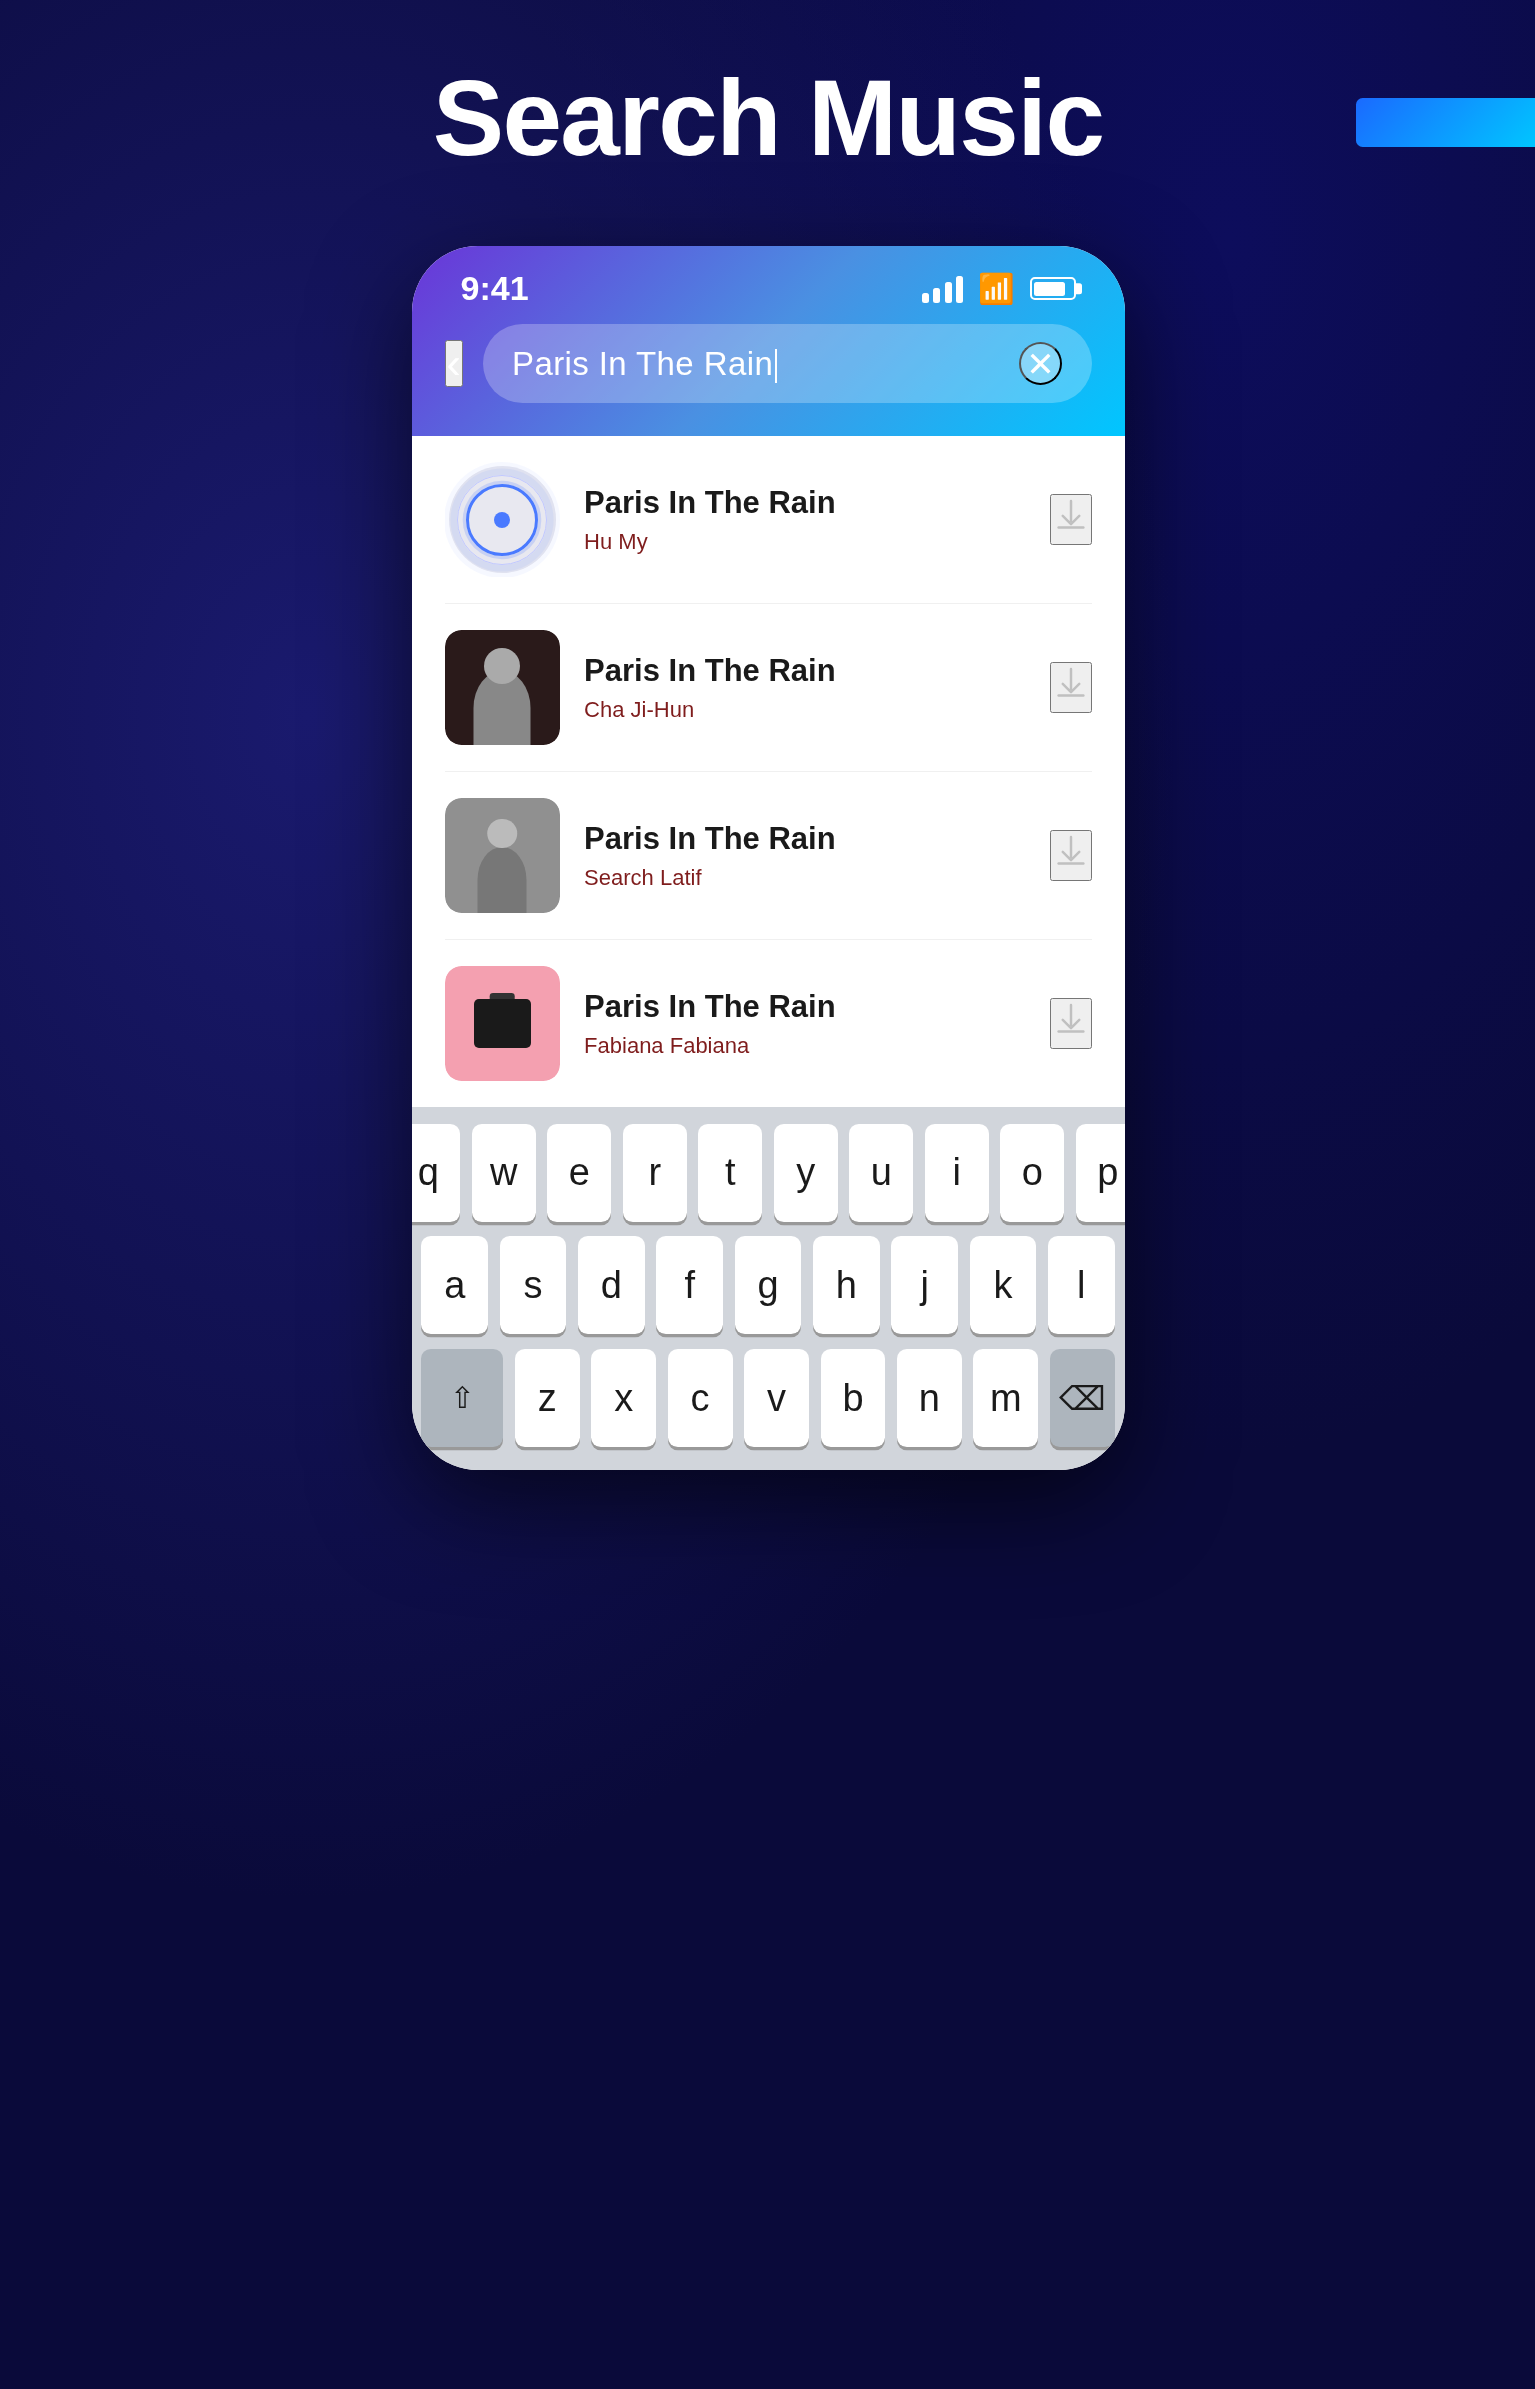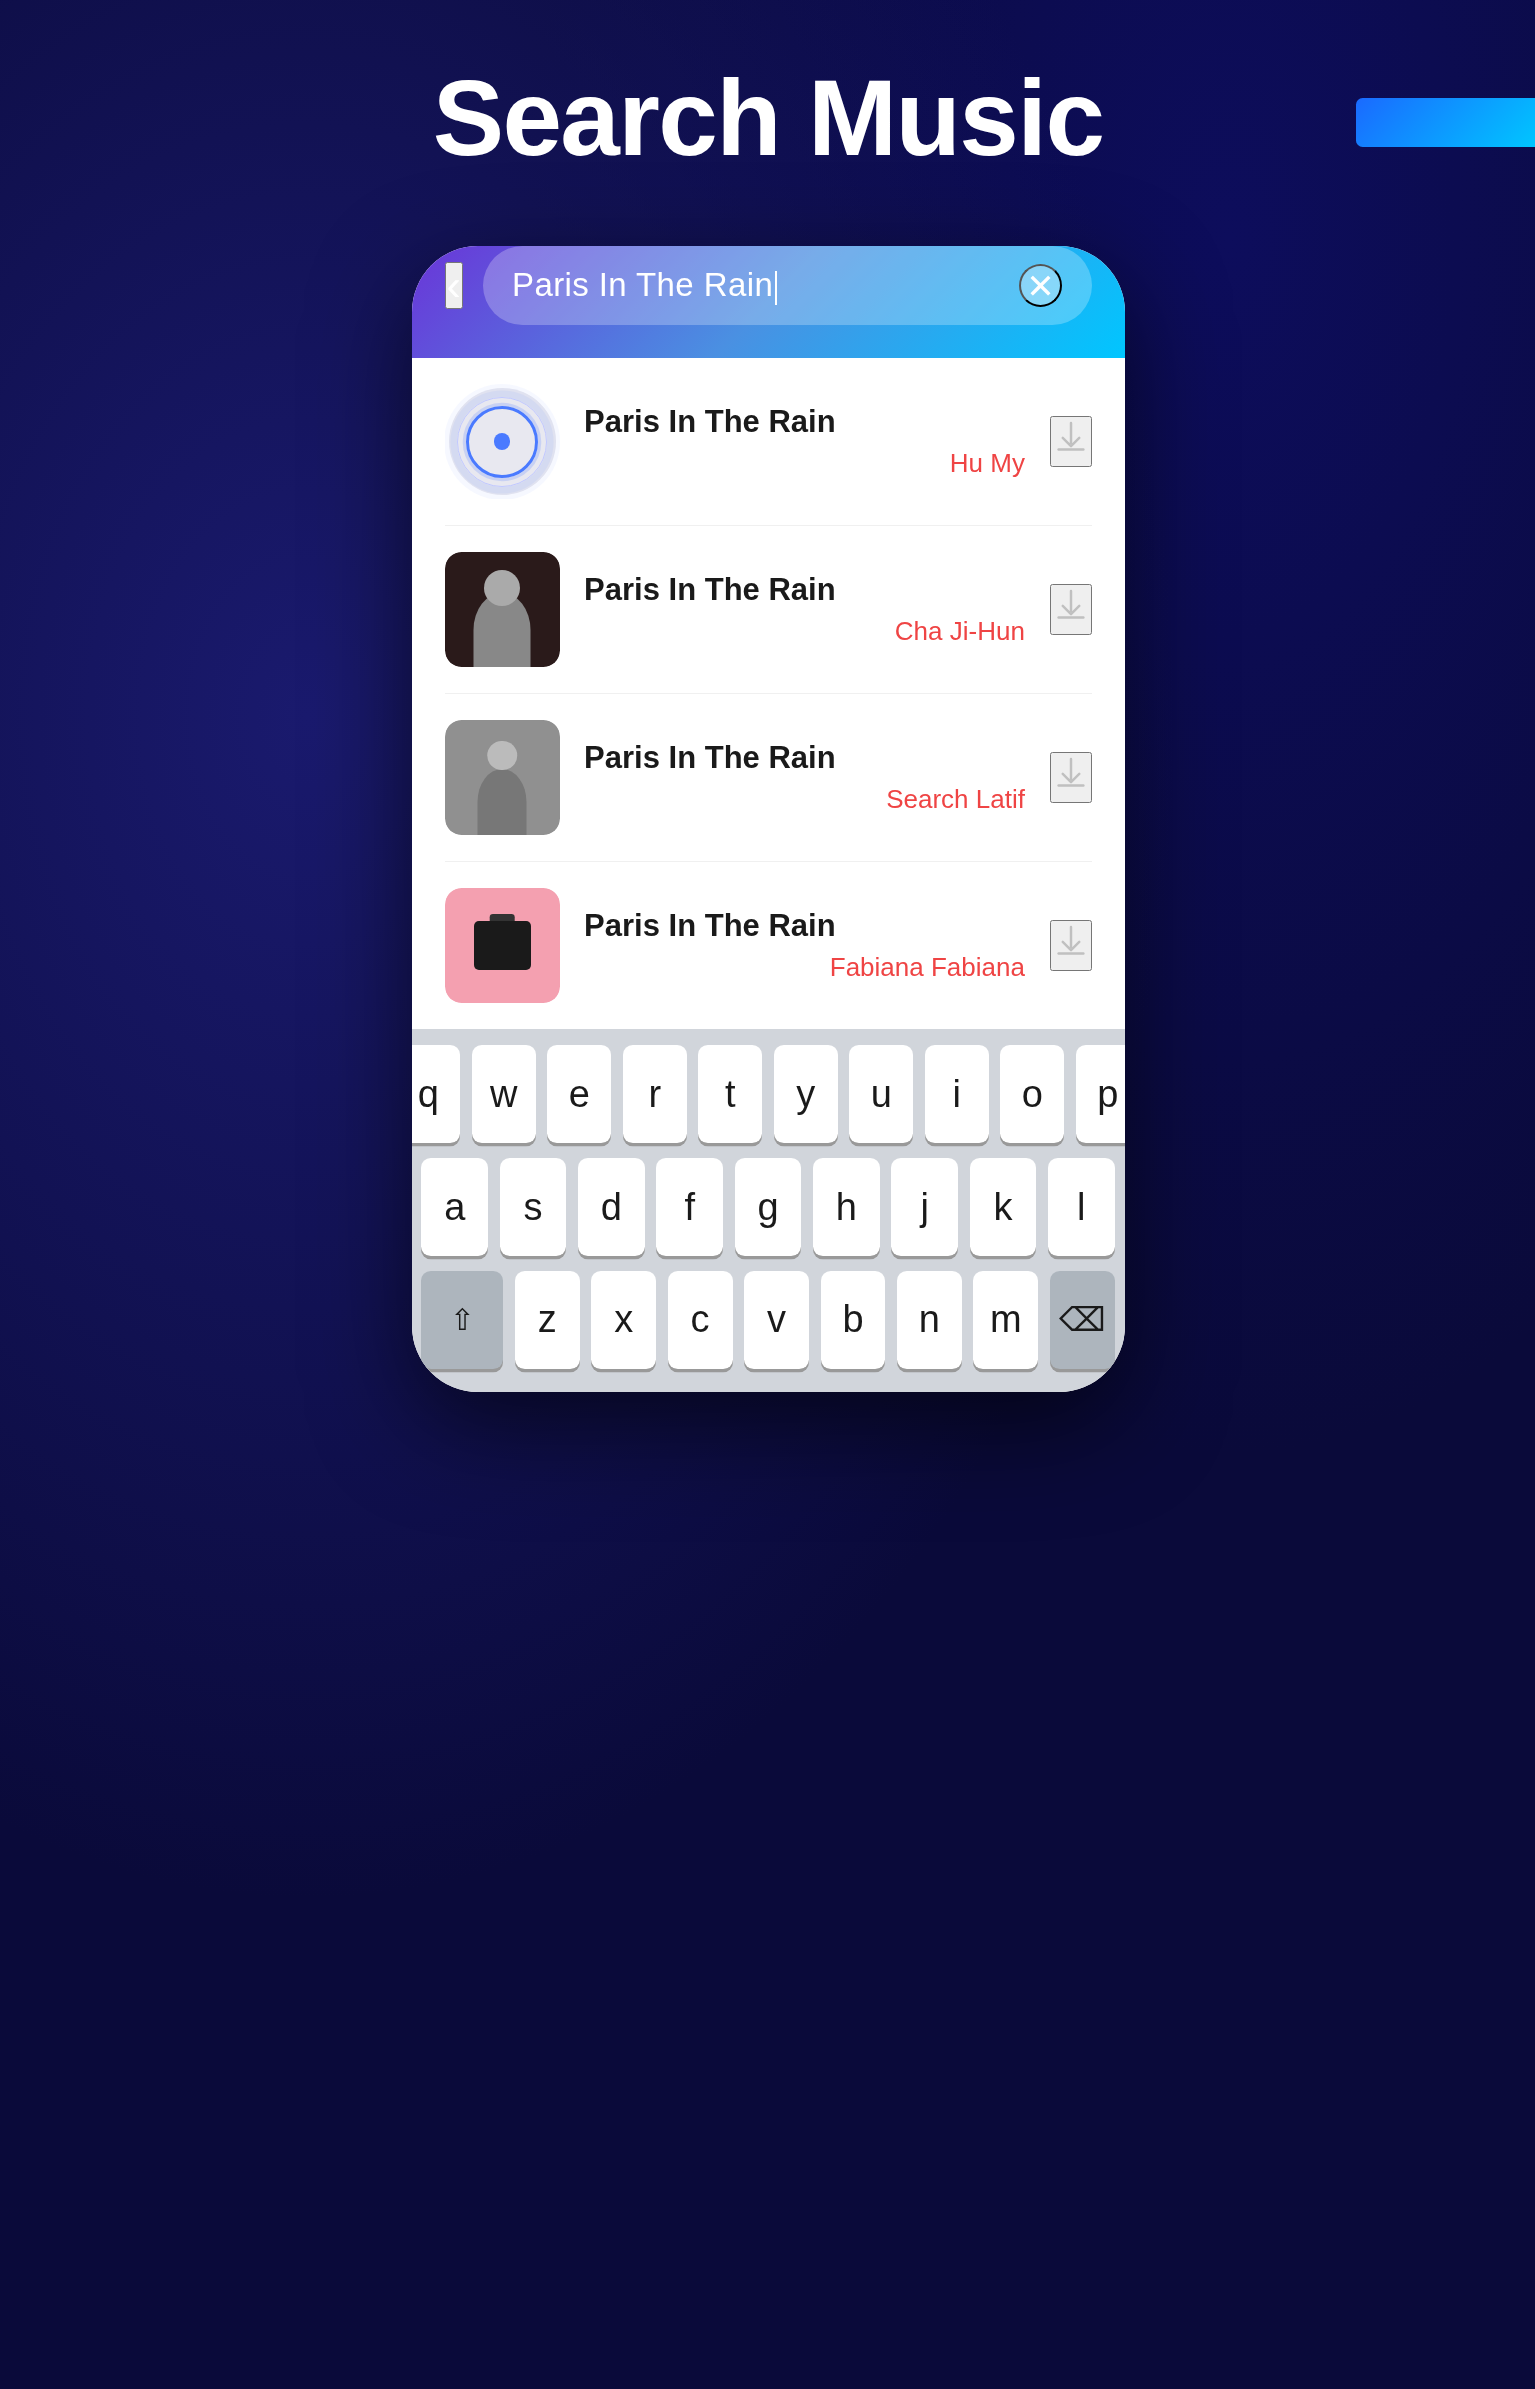--- a/index.html
+++ b/index.html
@@ -374,23 +374,22 @@
     }
 
     .result-title {
       font-size: 31px;
       font-weight: 600;
       color: #1a1a1a;
       margin-bottom: 8.2px;
     }
 
     .result-artist {
-      font-size: 26px;
-      color: #ef4444;
-      text-align: right;
+      font-size: 22px;
+      color: #7f1d1d;
     }
 
     .download-btn {
       color: #b0b0b0;
       font-size: 38px;
       cursor: pointer;
       flex-shrink: 0;
     }
 
     
@@ -441,20 +440,37 @@
 <body>
 
 <div class="accent-bar"></div>
 
 <h1 class="page-title">Search Music</h1>
 
 <div class="phone-mockup">
 
   <div class="phone-header">
 
+    <div class="status-bar">
+      <span class="status-time">9:41</span>
+      <div class="status-icons">
+        <div class="signal-bars">
+          <span></span>
+            <span></span>
+            <span></span>
+            <span></span>
+        </div>
+        <span class="wifi-icon">📶</span>
+        <div class="battery">
+          <div class="battery-body">
+            <div class="battery-fill"></div>
+          </div>
+        </div>
+      </div>
+    </div>
 
     <div class="search-row">
       <button class="back-btn">‹</button>
       <div class="search-bar">
         <span class="search-text">
           <span>Paris In The Rain</span><span class="search-cursor"></span>
         </span>
         <button class="clear-btn">✕</button>
       </div>
     </div>

